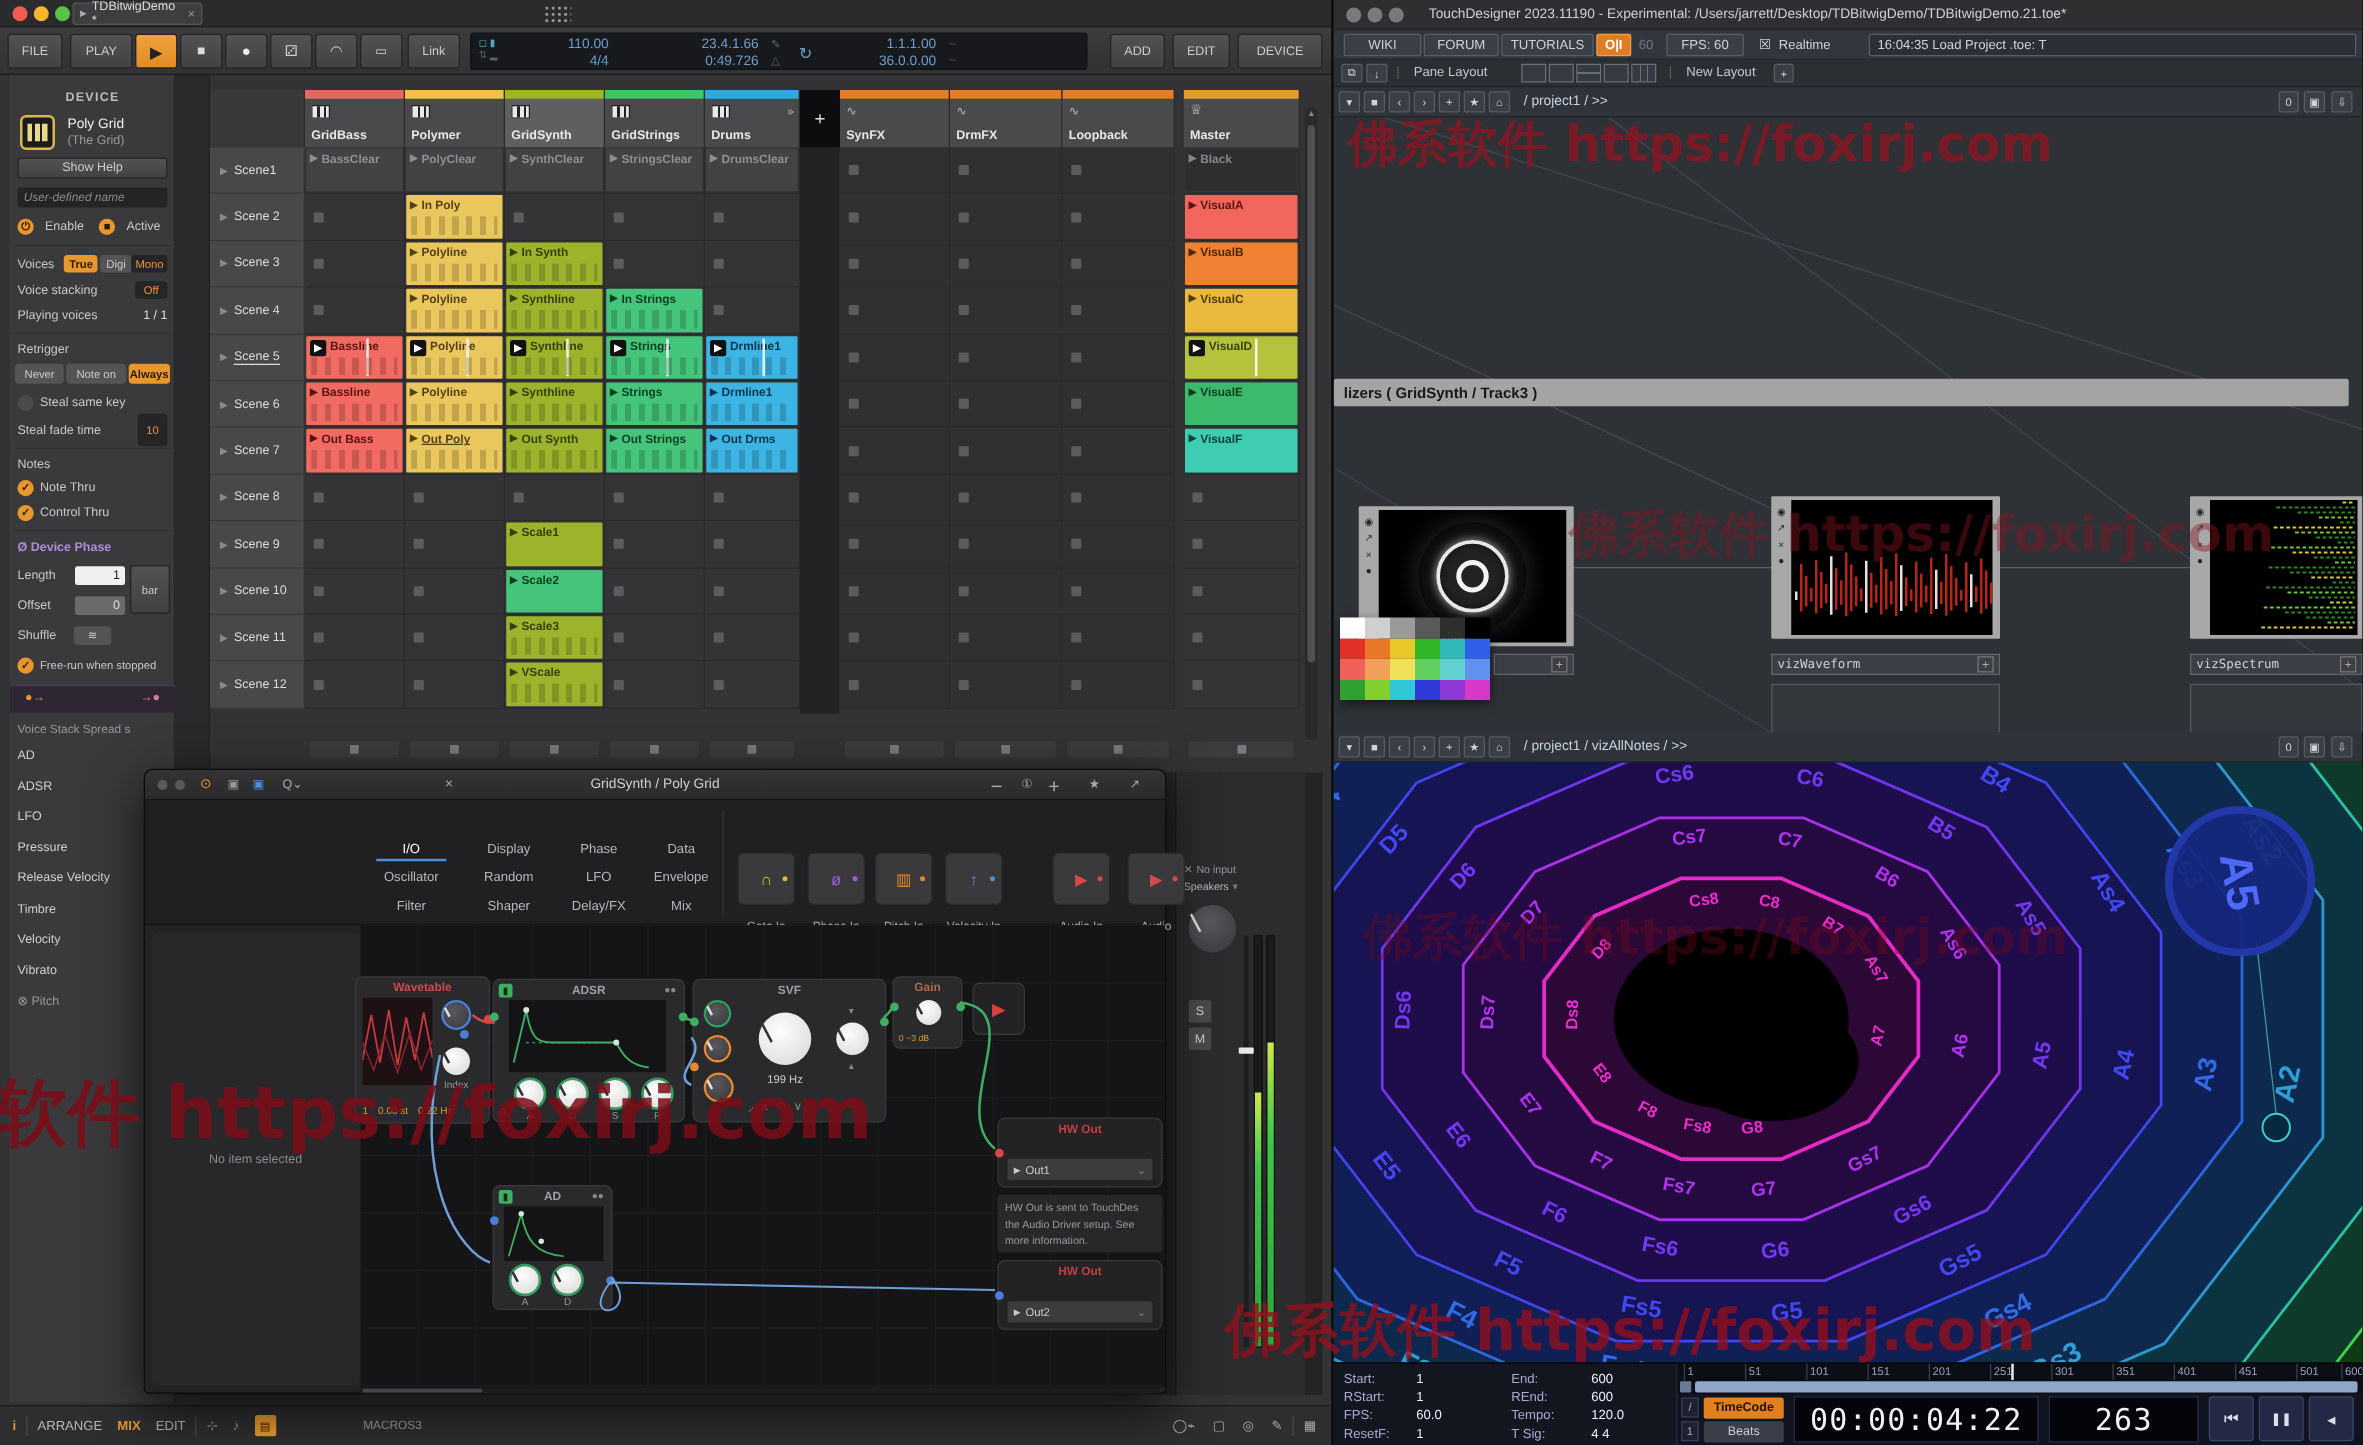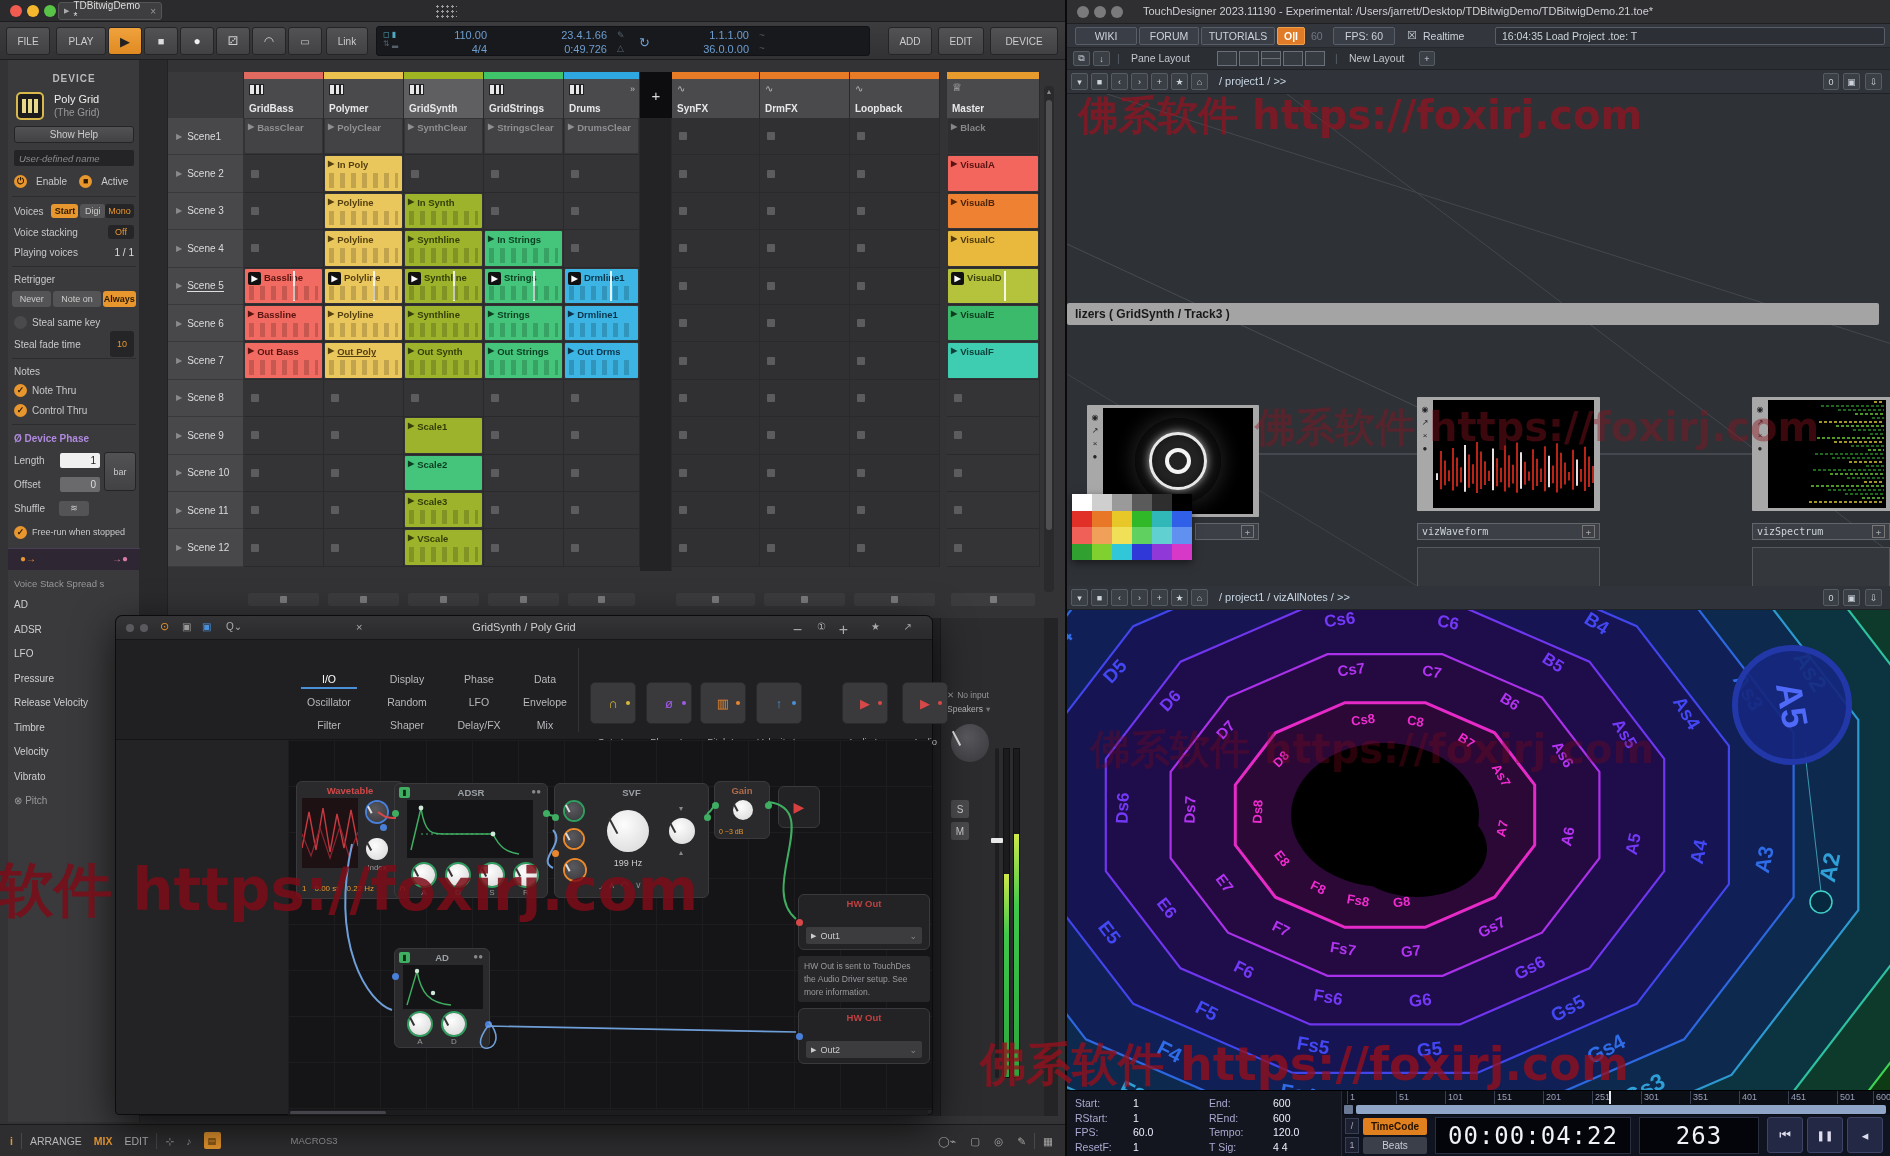--- a/index.html
+++ b/index.html
@@ -195,21 +195,21 @@
       <div class="abs ctr" style="left:6px;top:90px;width:120px;height:16px;background:#242426;border-radius:2px;color:#8a8a8c;font-style:italic;font-size:9.5px;justify-content:flex-start;padding-left:5px">User-defined name</div>
       <div class="prow" style="top:112px;height:18px;gap:4px">
         <span class="chk">⏻</span>
           <span>Enable</span>
         <span class="chk" style="margin-left:8px">■</span>
           <span>Active</span>
       </div>
       <div class="pdiv" style="top:136px"></div>
       <div class="prow" style="top:142px;height:18px">
         <span>Voices</span>
-        <span class="pill on" style="margin-left:8px;width:28px;height:14px">Start</span>
+        <span class="pill on" style="margin-left:8px;width:28px;height:14px">True</span>
         <span class="pill" style="margin-left:2px;width:26px;height:14px">Digi</span>
         <span class="pill dark" style="margin-left:auto;width:30px;height:14px;color:#e8962e">Mono</span>
       </div>
       <div class="prow" style="top:164px;height:16px">
         <span>Voice stacking</span>
         <span class="pill dark" style="margin-left:auto;width:26px;height:14px;color:#e8962e">Off</span>
       </div>
       <div class="prow" style="top:184px;height:16px">
         <span>Playing voices</span>
         <span style="margin-left:auto;color:#ddd">1 / 1</span>
@@ -939,23 +939,26 @@
               <div style="position: absolute; right: 5px; top: 50%; margin-top: -2px; width: 4px; height: 4px; border-radius: 50%; background: rgb(216, 72, 72);"></div>
             </div>
             <div class="pg-modlbl" style="left: 714px;">Audio In</div>
             <div class="pg-mod" style="left: 786px;">
               <div style="color: rgb(216, 72, 72);">▶</div>
               <div style="position: absolute; right: 5px; top: 50%; margin-top: -2px; width: 4px; height: 4px; border-radius: 50%; background: rgb(216, 72, 72);"></div>
             </div>
             <div class="pg-modlbl" style="left: 774px;">Audio</div>
           </div>
       </div>
+      <div class="pg-side ctr">
+        <span style="color:#8a8a8e;font-size:10px">No item selected</span>
+      </div>
       <div class="pg-canvas"></div>
 
-      <div class="node" style="left:180px;top:165px;width:108px;height:118px">
+      <div class="node" style="left:168px;top:165px;width:108px;height:118px">
         <div class="ntitle" style="color:#d04848">Wavetable</div>
         <svg class="abs" style="left:5px;top:16px" width="56" height="70">
           <rect width="56" height="70" fill="#1d1114"></rect>
           <polyline points="0,50 7,14 14,52 21,10 28,54 35,16 42,50 49,12 56,48" fill="none" stroke="#c83a42" stroke-width="1.4"></polyline>
           <polyline points="0,36 9,58 18,30 28,60 38,28 47,58 56,34" fill="none" stroke="#8a2530" stroke-width="1.2"></polyline>
         </svg>
         <div class="kb dark ring-b abs" style="left:70px;top:20px;width:20px;height:20px"></div>
         <div class="kb abs" style="left:69px;top:56px;width:22px;height:22px"></div>
         <div class="klbl" style="left:64px;top:81px;width:32px">Index</div>
         <div class="abs" style="left:5px;top:102px;width:100px;color:#e8962e;font-size:8px;display:flex;gap:8px">

